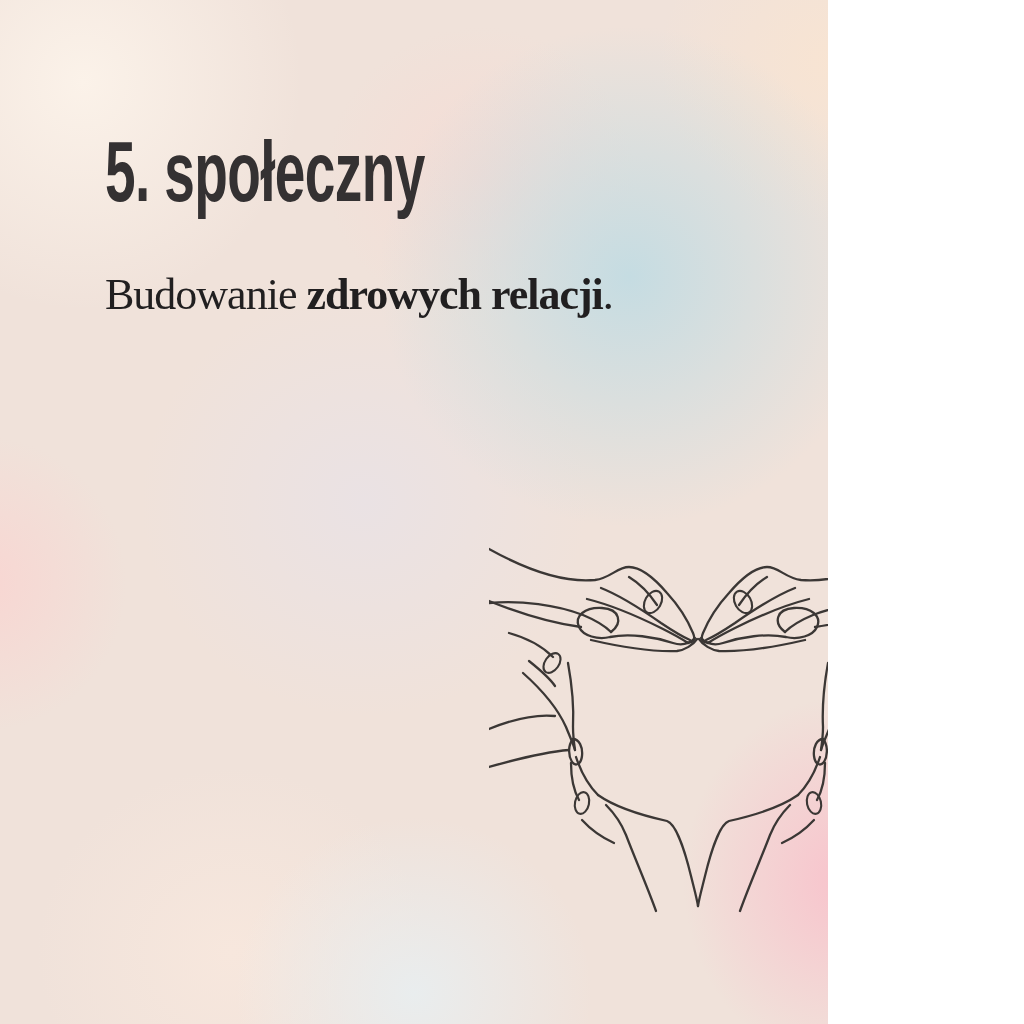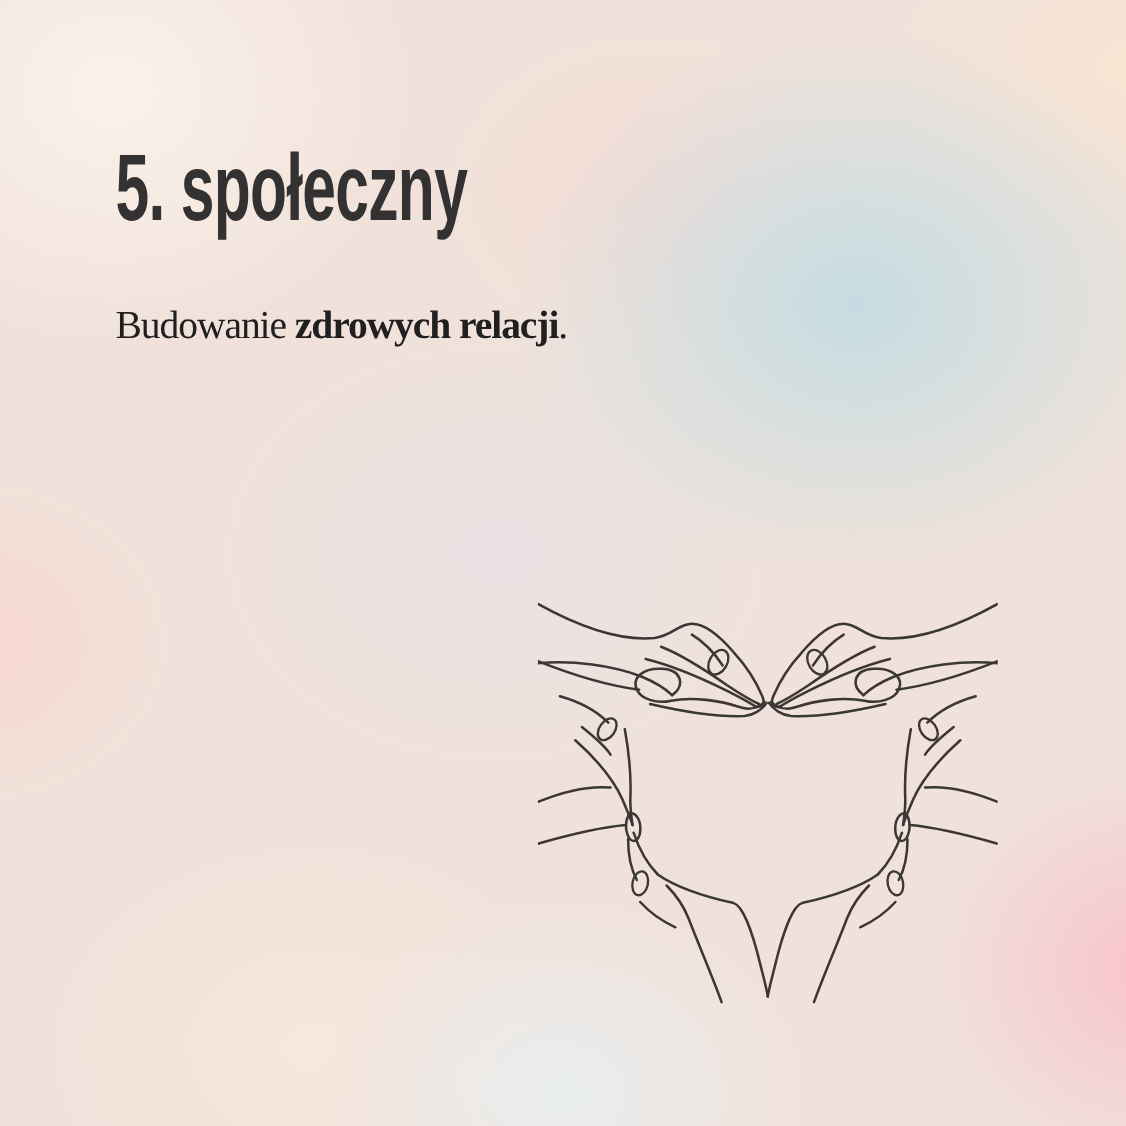--- a/index.html
+++ b/index.html
@@ -3,21 +3,21 @@
 <meta charset="utf-8">
 <style>
   :root{
     --ink:#211f20;
     --title-ink:#343132;
     --line:#3b3735;
   }
   html,body{margin:0;padding:0;}
   .canvas{
     position:relative;
-    width:1024px;height:1024px;
+    width:828px;height:1024px;
     overflow:hidden;
     font-family:"Liberation Serif", serif;
     background-color:var(--bg-base,#f0e2da);
     background-image:
       radial-gradient(42% 34% at 76% 27%, var(--bg-blue,#c5dce2) 0%, rgba(197,220,226,0) 72%),
       radial-gradient(26% 24% at 102% 86%, var(--bg-pink,#f8c3cc) 0%, rgba(248,195,204,0) 75%),
       radial-gradient(30% 22% at 101% 6%,  var(--bg-peach,#f8e4d2) 0%, rgba(248,228,210,0) 72%),
       radial-gradient(38% 32% at 10% 8%,   var(--bg-cream,#fbf2e9) 0%, rgba(251,242,233,0) 70%),
       radial-gradient(24% 20% at -2% 57%,  var(--bg-rose,#f8d6d2) 0%, rgba(248,214,210,0) 72%),
       radial-gradient(30% 24% at 50% 97%,  var(--bg-gray,#e9edee) 0%, rgba(233,237,238,0) 72%),
@@ -32,21 +32,21 @@
     font-weight:bold;
     font-size:86px;line-height:1;
     letter-spacing:-1px;
     color:var(--title-ink);
     transform:scaleX(0.64);
     transform-origin:left top;
     white-space:nowrap;
   }
   .intro{
     position:absolute;left:105px;top:272px;margin:0;
-    font-size:36px;line-height:46px;
+    font-size:44px;line-height:46px;
     letter-spacing:-1px;
     color:var(--ink);
     white-space:nowrap;
   }
   .body-text{
     position:absolute;left:105px;top:373px;margin:0;
     font-size:41px;line-height:46.5px;
     letter-spacing:-1px;
     color:var(--ink);
     white-space:nowrap;

